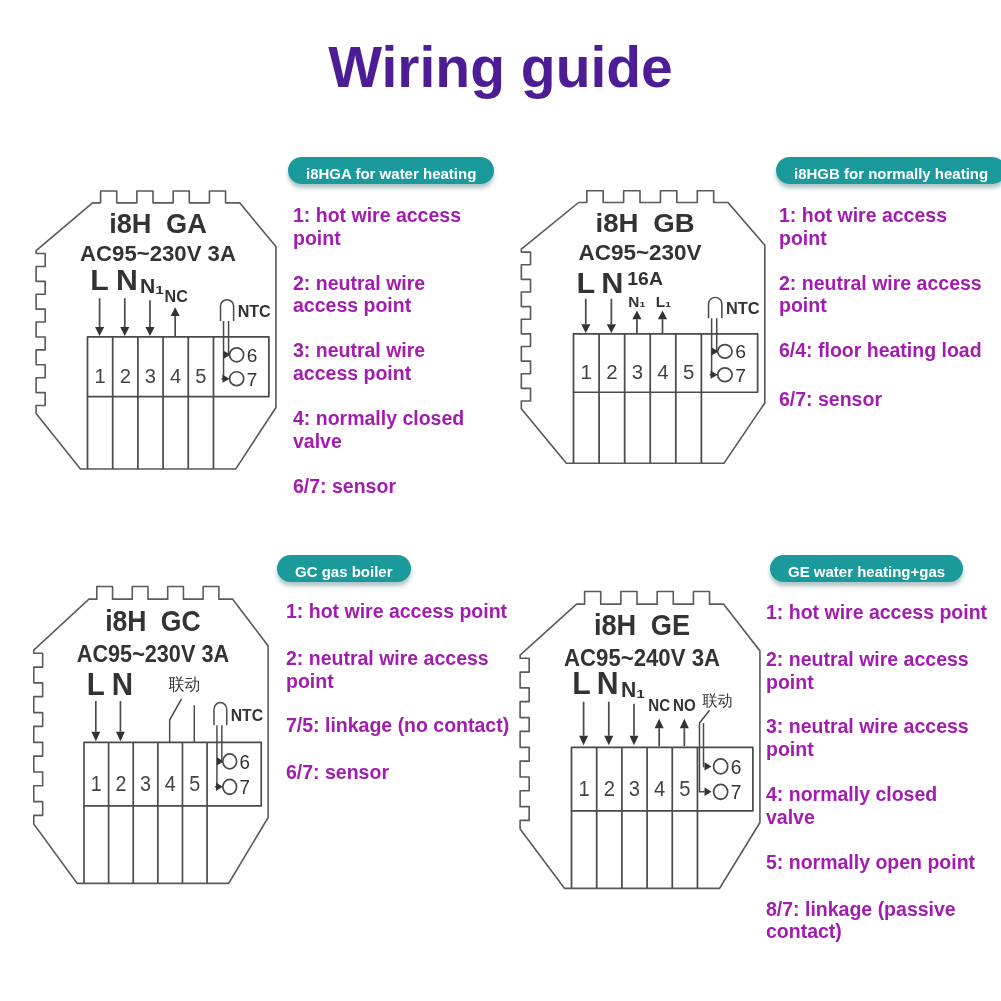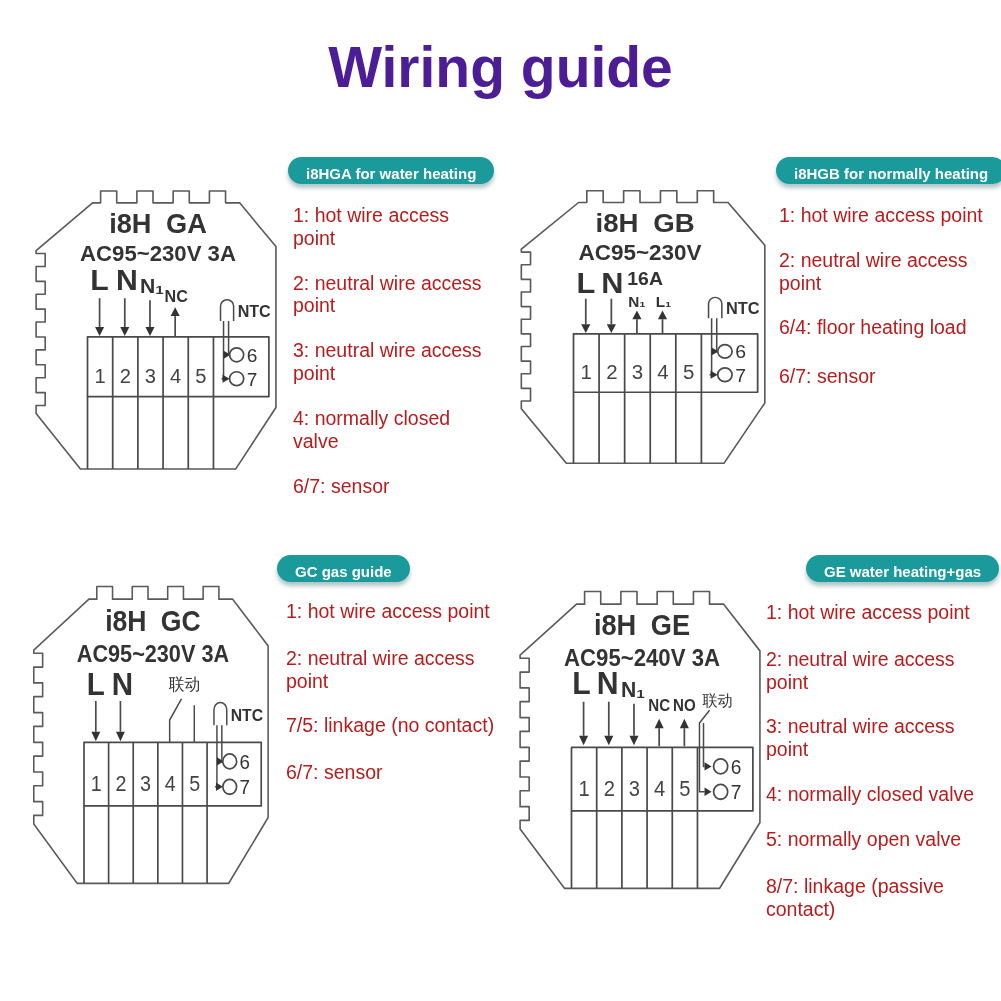--- a/index.html
+++ b/index.html
@@ -3,21 +3,21 @@
 <meta charset="utf-8">
 <style>
   html,body{margin:0;padding:0;background:#fff;}
   .canvas{position:relative;width:1001px;height:1001px;background:#fff;overflow:hidden;
           font-family:"Liberation Sans",sans-serif;color:#3b3b3b;}
   .page-title{position:absolute;left:0;top:34px;width:100%;text-align:center;
               font-size:57px;font-weight:bold;color:#4c1d95;letter-spacing:0px;}
   .badge{position:absolute;height:27px;line-height:33px;padding:0 18px;border-radius:17px;
          color:#fff;font-size:15px;font-weight:bold;white-space:nowrap;
          box-shadow:0 4px 4px rgba(30,90,95,.35);}
-  .notes{position:absolute;font-size:19.5px;line-height:1.17;color:#b91c1c;}
+  .notes{position:absolute;font-size:19.5px;line-height:1.17;color:#a21caf;font-weight:bold;}
   .note{margin-bottom:22px;}
   .diagram{position:absolute;}
   svg text{font-family:"Liberation Sans",sans-serif;fill:#333;}
   .model{font-size:27px;font-weight:600;word-spacing:7px;}
   .rating{font-size:22px;font-weight:600;}
   .big{font-size:30px;font-weight:600;}
   .mid{font-size:21px;font-weight:600;}
   .mid2{font-size:19px;font-weight:600;}
   .sm{font-size:15px;font-weight:600;}
   .tnum{font-size:20px;fill:#444;}
@@ -134,21 +134,21 @@
     </g>
   </svg>
 
   <div class="notes" style="left:779px;top:204px;width:208px;">
     <div class="note">1: hot wire access point</div>
     <div class="note">2: neutral wire access point</div>
     <div class="note" style="margin-bottom:26px;">6/4: floor heating load</div>
     <div class="note">6/7: sensor</div>
   </div>
 
-  <div class="badge" style="left: 277px; top: 555px; background: rgb(27, 154, 155);">GC gas guide</div>
+  <div class="badge" style="left: 277px; top: 555px; background: rgb(27, 154, 155);">GC gas boiler</div>
 
   <svg class="diagram" style="left:20px;top:578px;" width="256" height="318" viewBox="0 0 260 300" preserveAspectRatio="none">
     <path class="plate" d="M70,20 L78,20 78,8 94,8 94,20 114,20 114,8 130,8 130,20 150,20 150,8 166,8 166,20 186,20 186,8 202,8 202,20 216,20 252,64 252,226 212,288 58,288 14,232 14,224 23,224 23,211 14,211 14,196 23,196 23,183 14,183 14,168 23,168 23,155 14,155 14,140 23,140 23,127 14,127 14,112 23,112 23,99 14,99 14,84 23,84 23,71 14,71 14,68 Z"></path>
     <text class="model" x="135" y="50" text-anchor="middle">i8H GC</text>
     <text class="rating" x="135" y="79" text-anchor="middle">AC95~230V 3A</text>
     <text class="big" x="77" y="110" text-anchor="middle">L</text>
     <text class="big" x="104" y="110" text-anchor="middle">N</text>
     <text class="cjk" x="167" y="106" text-anchor="middle">联动</text>
     <g>
       <path class="ln" d="M77,116 V145 M102,116 V145"></path>
@@ -182,21 +182,21 @@
     </g>
   </svg>
 
   <div class="notes" style="left:286px;top:600px;width:232px;">
     <div class="note" style="margin-bottom:24px;">1: hot wire access point</div>
     <div class="note">2: neutral wire access point</div>
     <div class="note" style="margin-bottom:24px;">7/5: linkage (no contact)</div>
     <div class="note">6/7: sensor</div>
   </div>
 
-  <div class="badge" style="left: 770px; top: 555px; background: rgb(27, 154, 155); margin-left: 36px;">GE water heating+gas</div>
+  <div class="badge" style="left: 770px; top: 555px; background: rgb(27, 154, 155);">GE water heating+gas</div>
 
   <svg class="diagram" style="left:506px;top:583px;" width="262" height="318" viewBox="0 0 260 300" preserveAspectRatio="none">
     <path class="plate" d="M70,20 L78,20 78,8 94,8 94,20 114,20 114,8 130,8 130,20 150,20 150,8 166,8 166,20 186,20 186,8 202,8 202,20 216,20 252,64 252,226 212,288 58,288 14,232 14,224 23,224 23,211 14,211 14,196 23,196 23,183 14,183 14,168 23,168 23,155 14,155 14,140 23,140 23,127 14,127 14,112 23,112 23,99 14,99 14,84 23,84 23,71 14,71 14,68 Z"></path>
     <text class="model" x="135" y="49" text-anchor="middle">i8H GE</text>
     <text class="rating" x="135" y="78" text-anchor="middle">AC95~240V 3A</text>
     <text class="big" x="75" y="105" text-anchor="middle">L</text>
     <text class="big" x="101" y="105" text-anchor="middle">N</text>
     <text class="mid" x="126" y="108" text-anchor="middle">N₁</text>
     <text class="sm" x="152" y="121" text-anchor="middle">NC</text>
     <text class="sm" x="177" y="121" text-anchor="middle">NO</text>
@@ -230,17 +230,17 @@
       <text class="onum" x="223" y="180">6</text>
       <text class="onum" x="223" y="204">7</text>
     </g>
   </svg>
 
   <div class="notes" style="left:766px;top:601px;width:222px;">
     <div class="note" style="margin-bottom:24px;">1: hot wire access point</div>
     <div class="note">2: neutral wire access point</div>
     <div class="note">3: neutral wire access point</div>
     <div class="note">4: normally closed valve</div>
-    <div class="note" style="margin-bottom:24px;">5: normally open valve</div>
+    <div class="note" style="margin-bottom:24px;">5: normally open point</div>
     <div class="note">8/7: linkage (passive contact)</div>
   </div>
 
 </div>
 
 </body></html>

